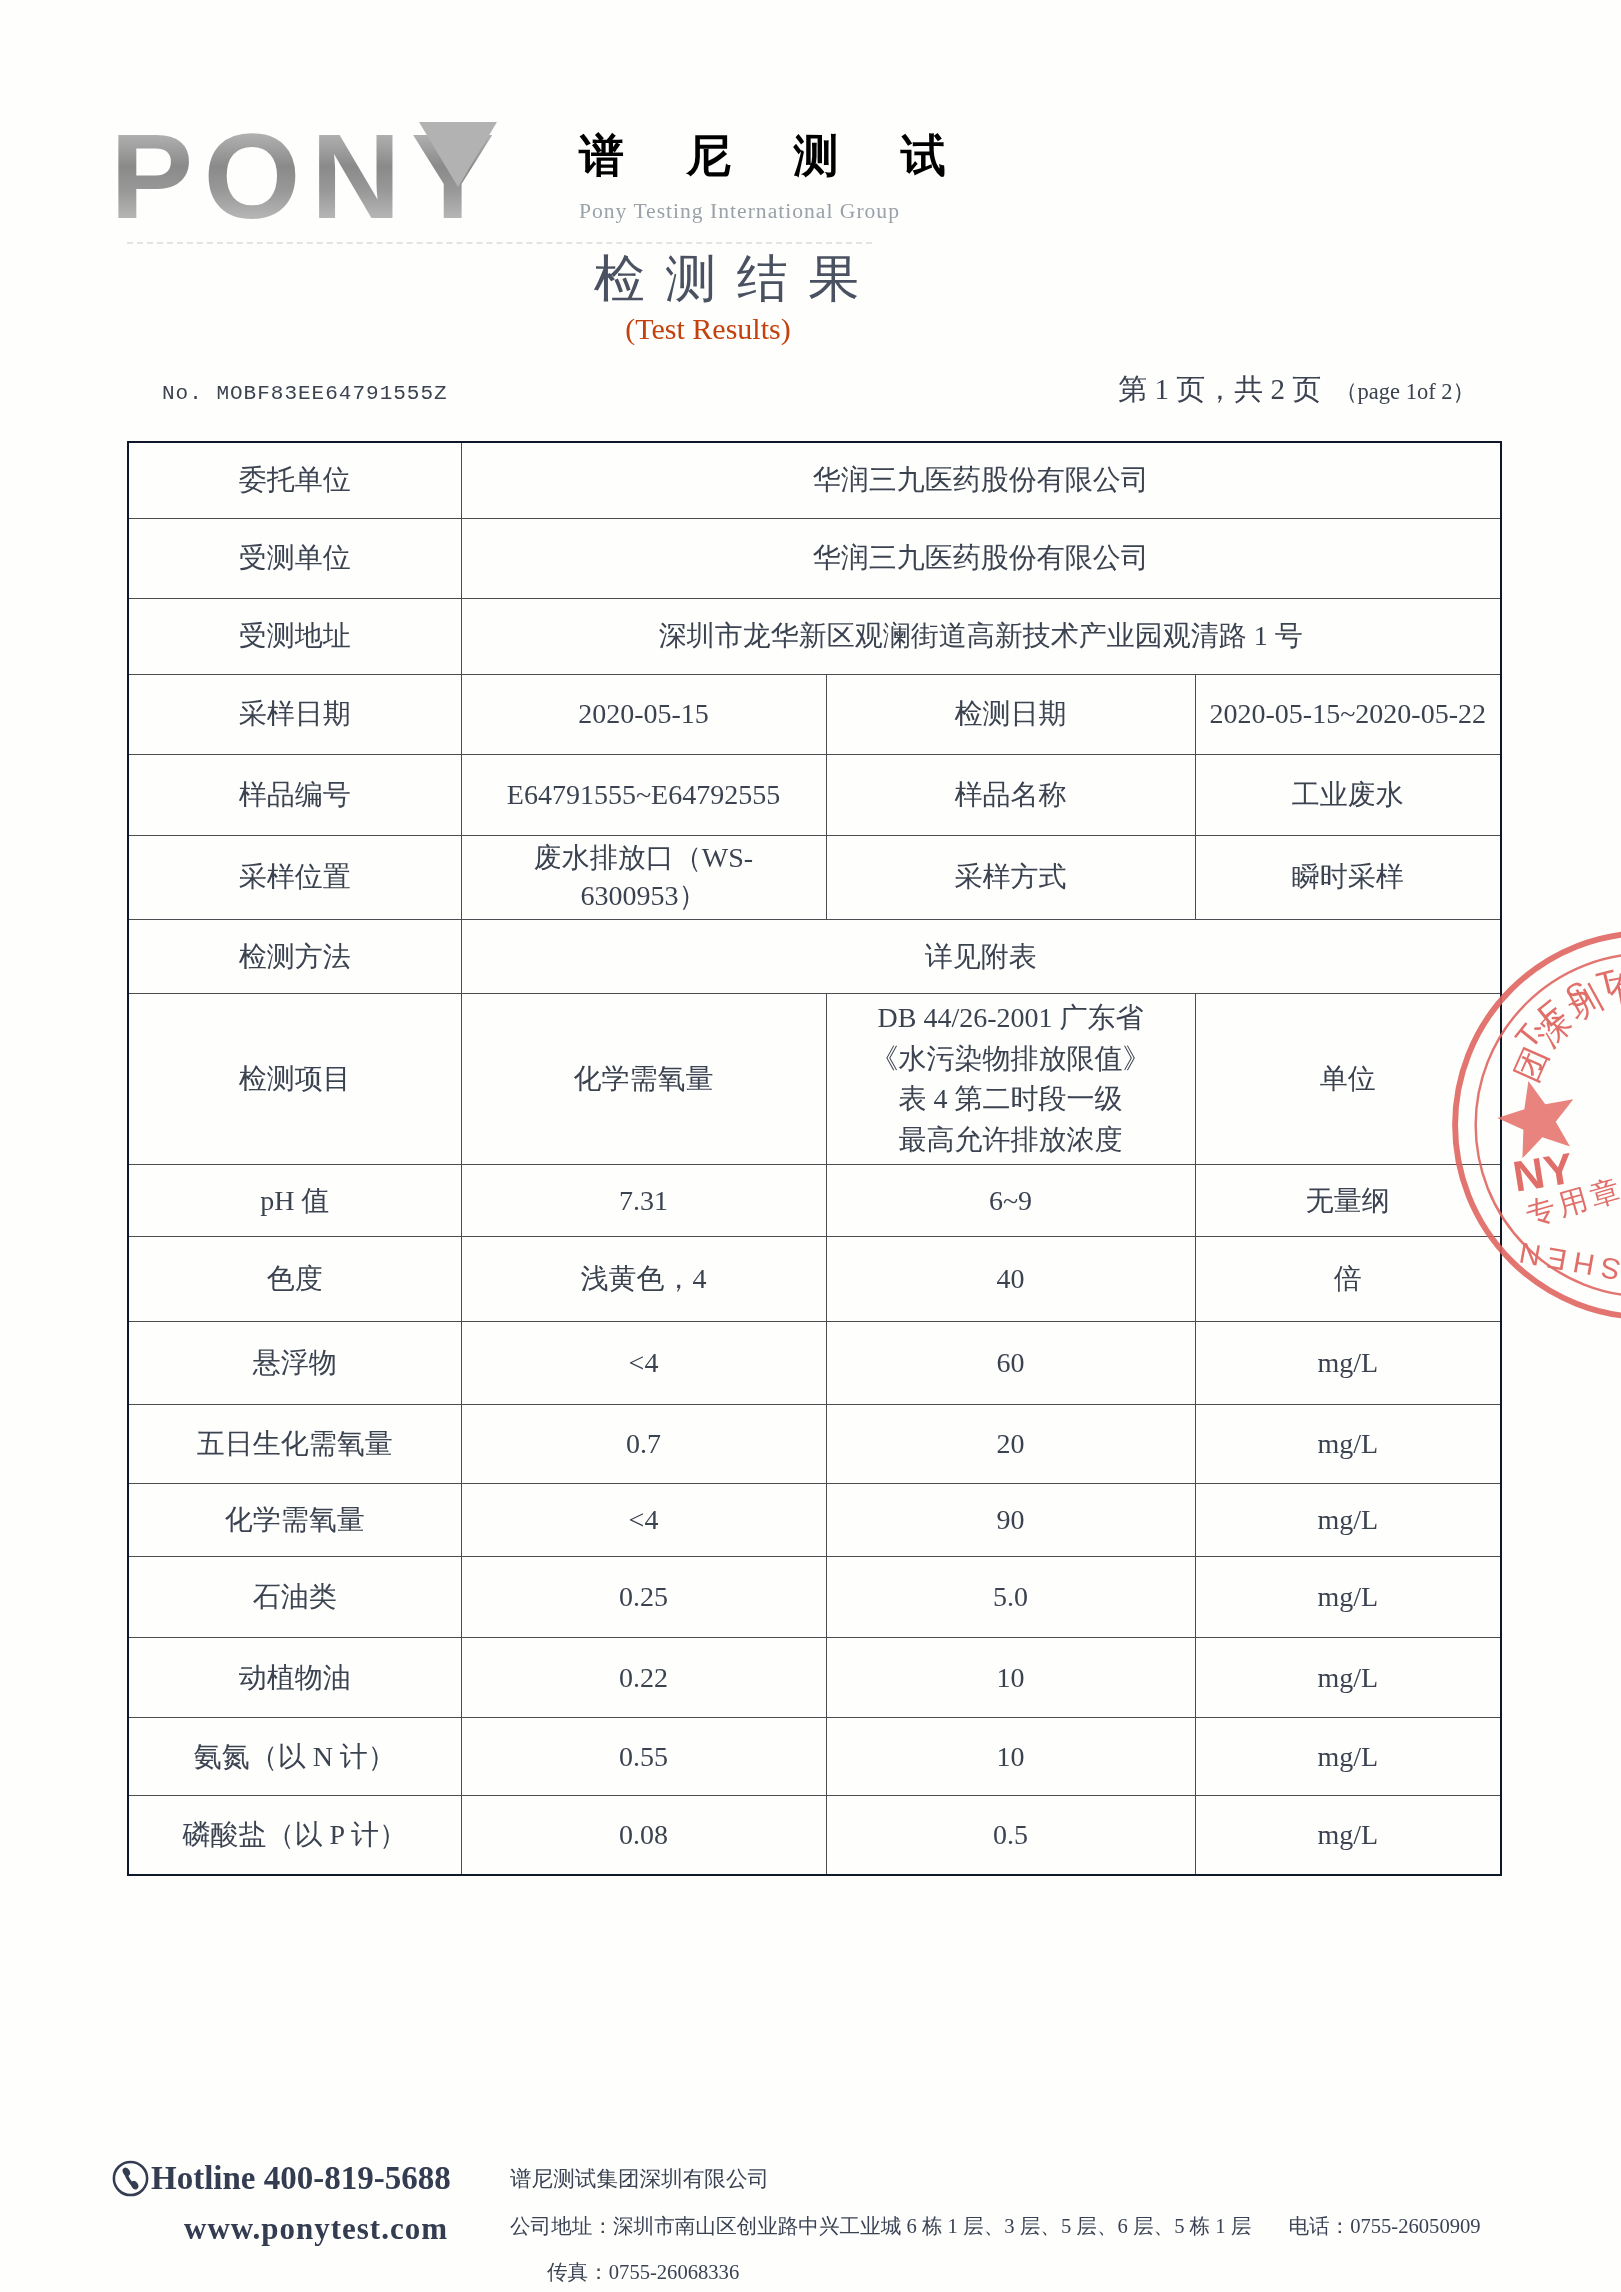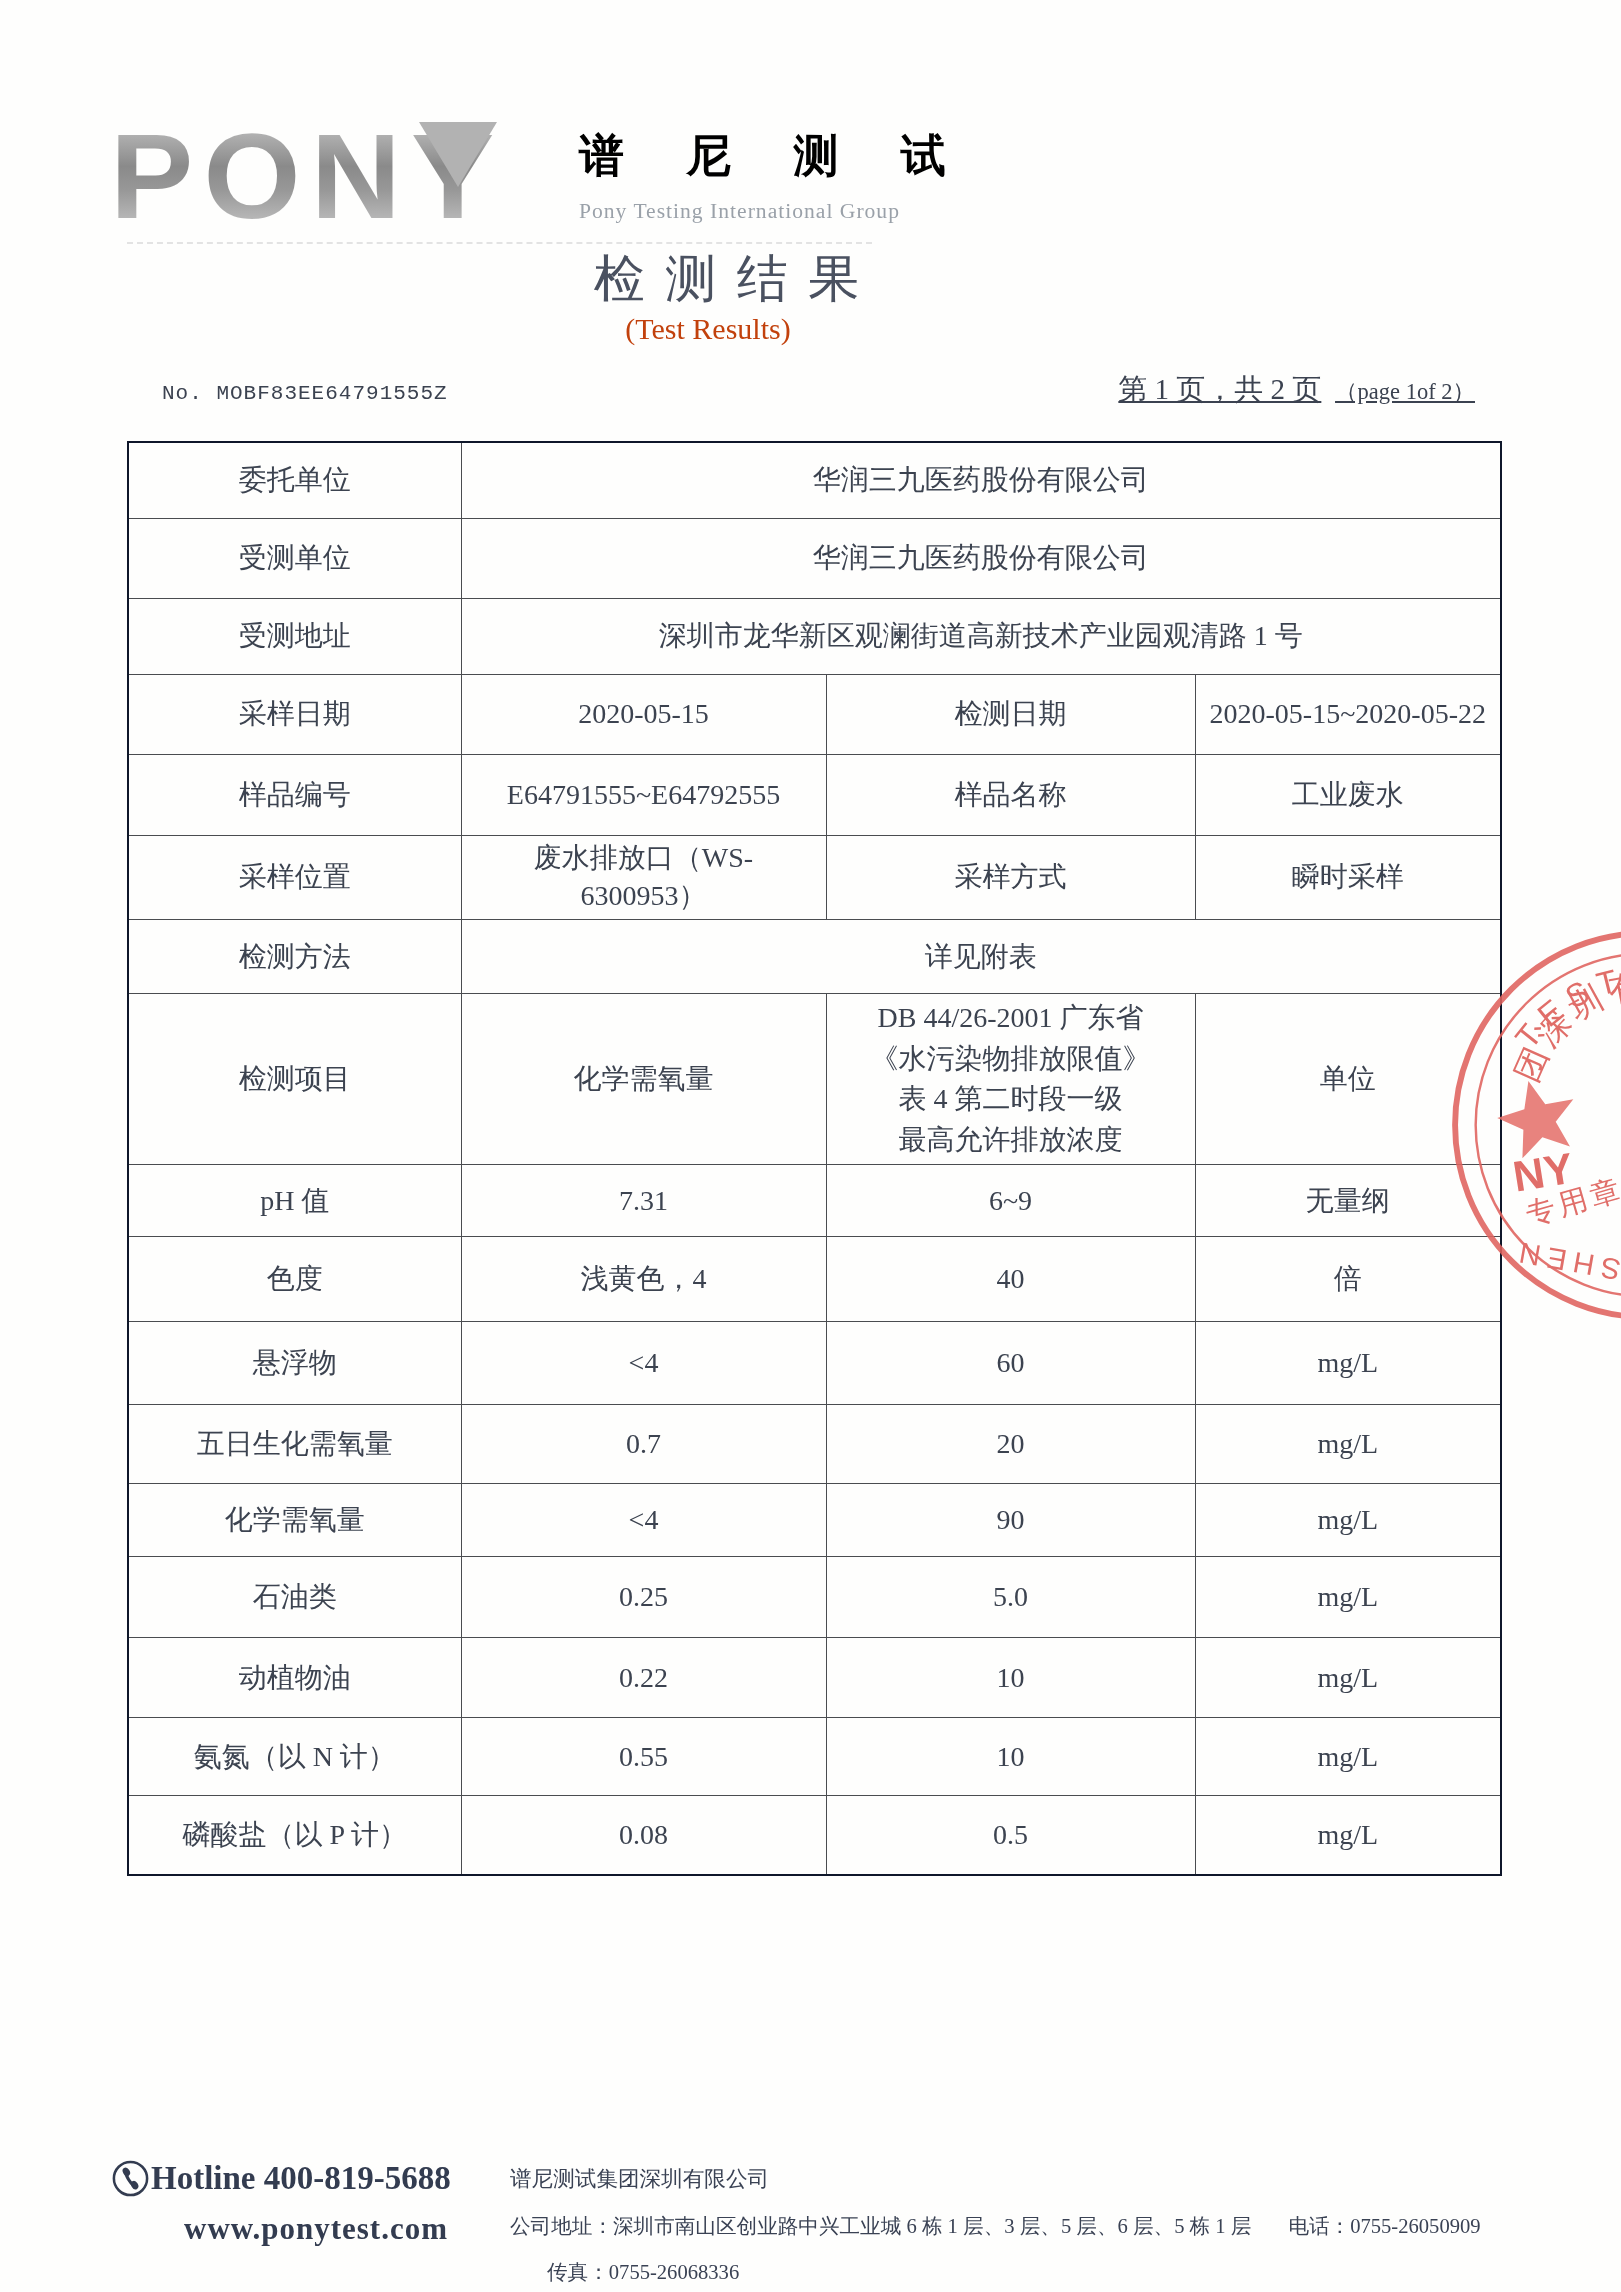--- a/index.html
+++ b/index.html
@@ -63,21 +63,21 @@
   }
   .title-en {
     position:absolute; left:0; top:312px; width:1416px;
     text-align:center; font-size:30px; color:#c2410c;
   }
 
   
   .meta { position:absolute; left:162px; top:370px; width:1313px;
           display:flex; justify-content:space-between; align-items:baseline; }
   .report-no { font-size:21px; letter-spacing:1px; color:#3b4250;font-family:Liberation Mono, monospace; }
-  .page-info { font-size:29px; color:#3b4250; white-space:nowrap;text-decoration:underline; }
+  .page-info { font-size:29px; color:#3b4250; white-space:nowrap; }
   .page-info .en { font-size:22.5px; margin-left:13.7px; }
 
   
   table.report {
     position:absolute; left:127px; top:441px;
     width:1372px; border-collapse:collapse; table-layout:fixed;
   }
   table.report td {
     border:1px solid #4a4c50;
     text-align:center; vertical-align:middle;

